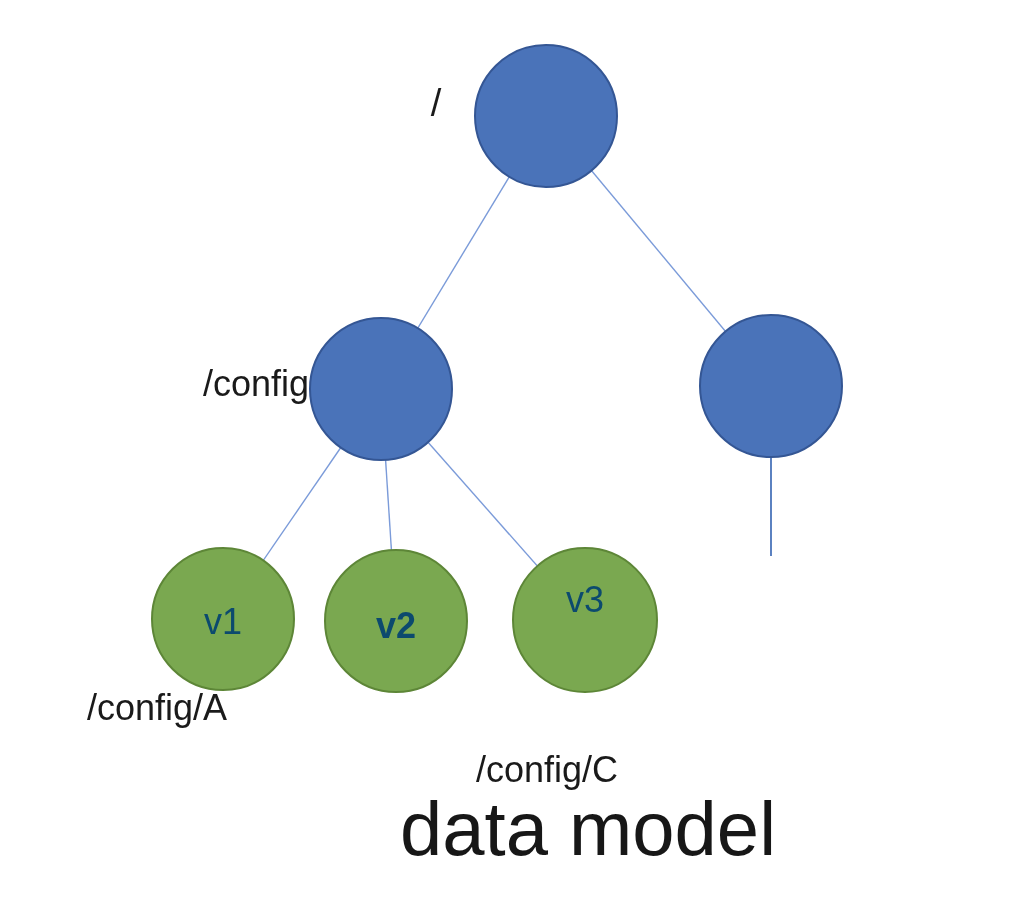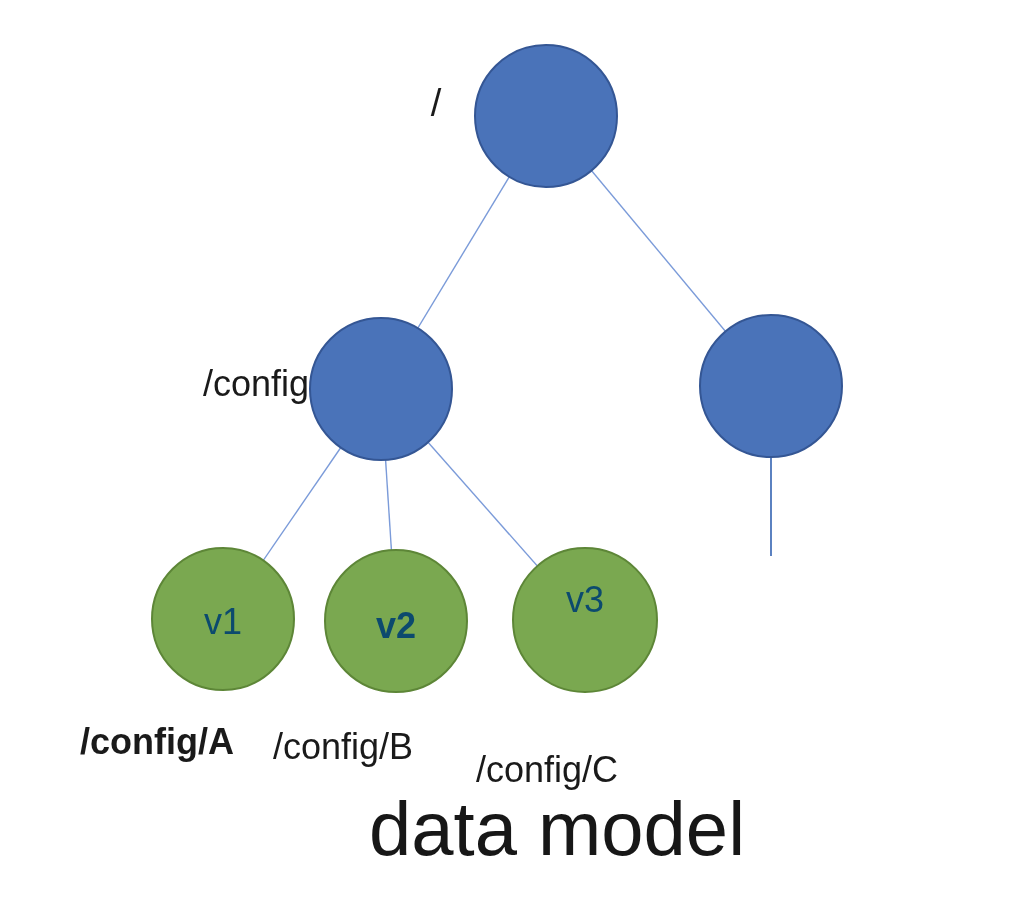--- a/index.html
+++ b/index.html
@@ -84,21 +84,20 @@
 
   <div class="lbl" style="left:216px; top:384px;margin-left:40px;">/config</div>
 
 
   <div class="lbl lbl-leaf" style="left:223px; top:622px;">v1</div>
 
   <div class="lbl lbl-leaf" style="left:396px; top:626px;font-weight:bold;">v2</div>
 
   <div class="lbl lbl-leaf" style="left:585px; top:600px;">v3</div>
 
-  <div class="lbl" style="left:157px; top:742px;font-weight:bold;">/config/A</div>
+  <div class="lbl" style="left:157px; top:708px;">/config/A</div>
 
-  <div class="lbl" style="left:343px; top:747px;">/config/B</div>
 
   <div class="lbl" style="left:503px; top:770px;margin-left:44px;">/config/C</div>
 
-  <div class="lbl lbl-title" style="left:557px; top:829px;text-align:right;">data model</div>
+  <div class="lbl lbl-title" style="left:588px; top:829px;text-align:right;">data model</div>
 
 </div>
 
 </body></html>

